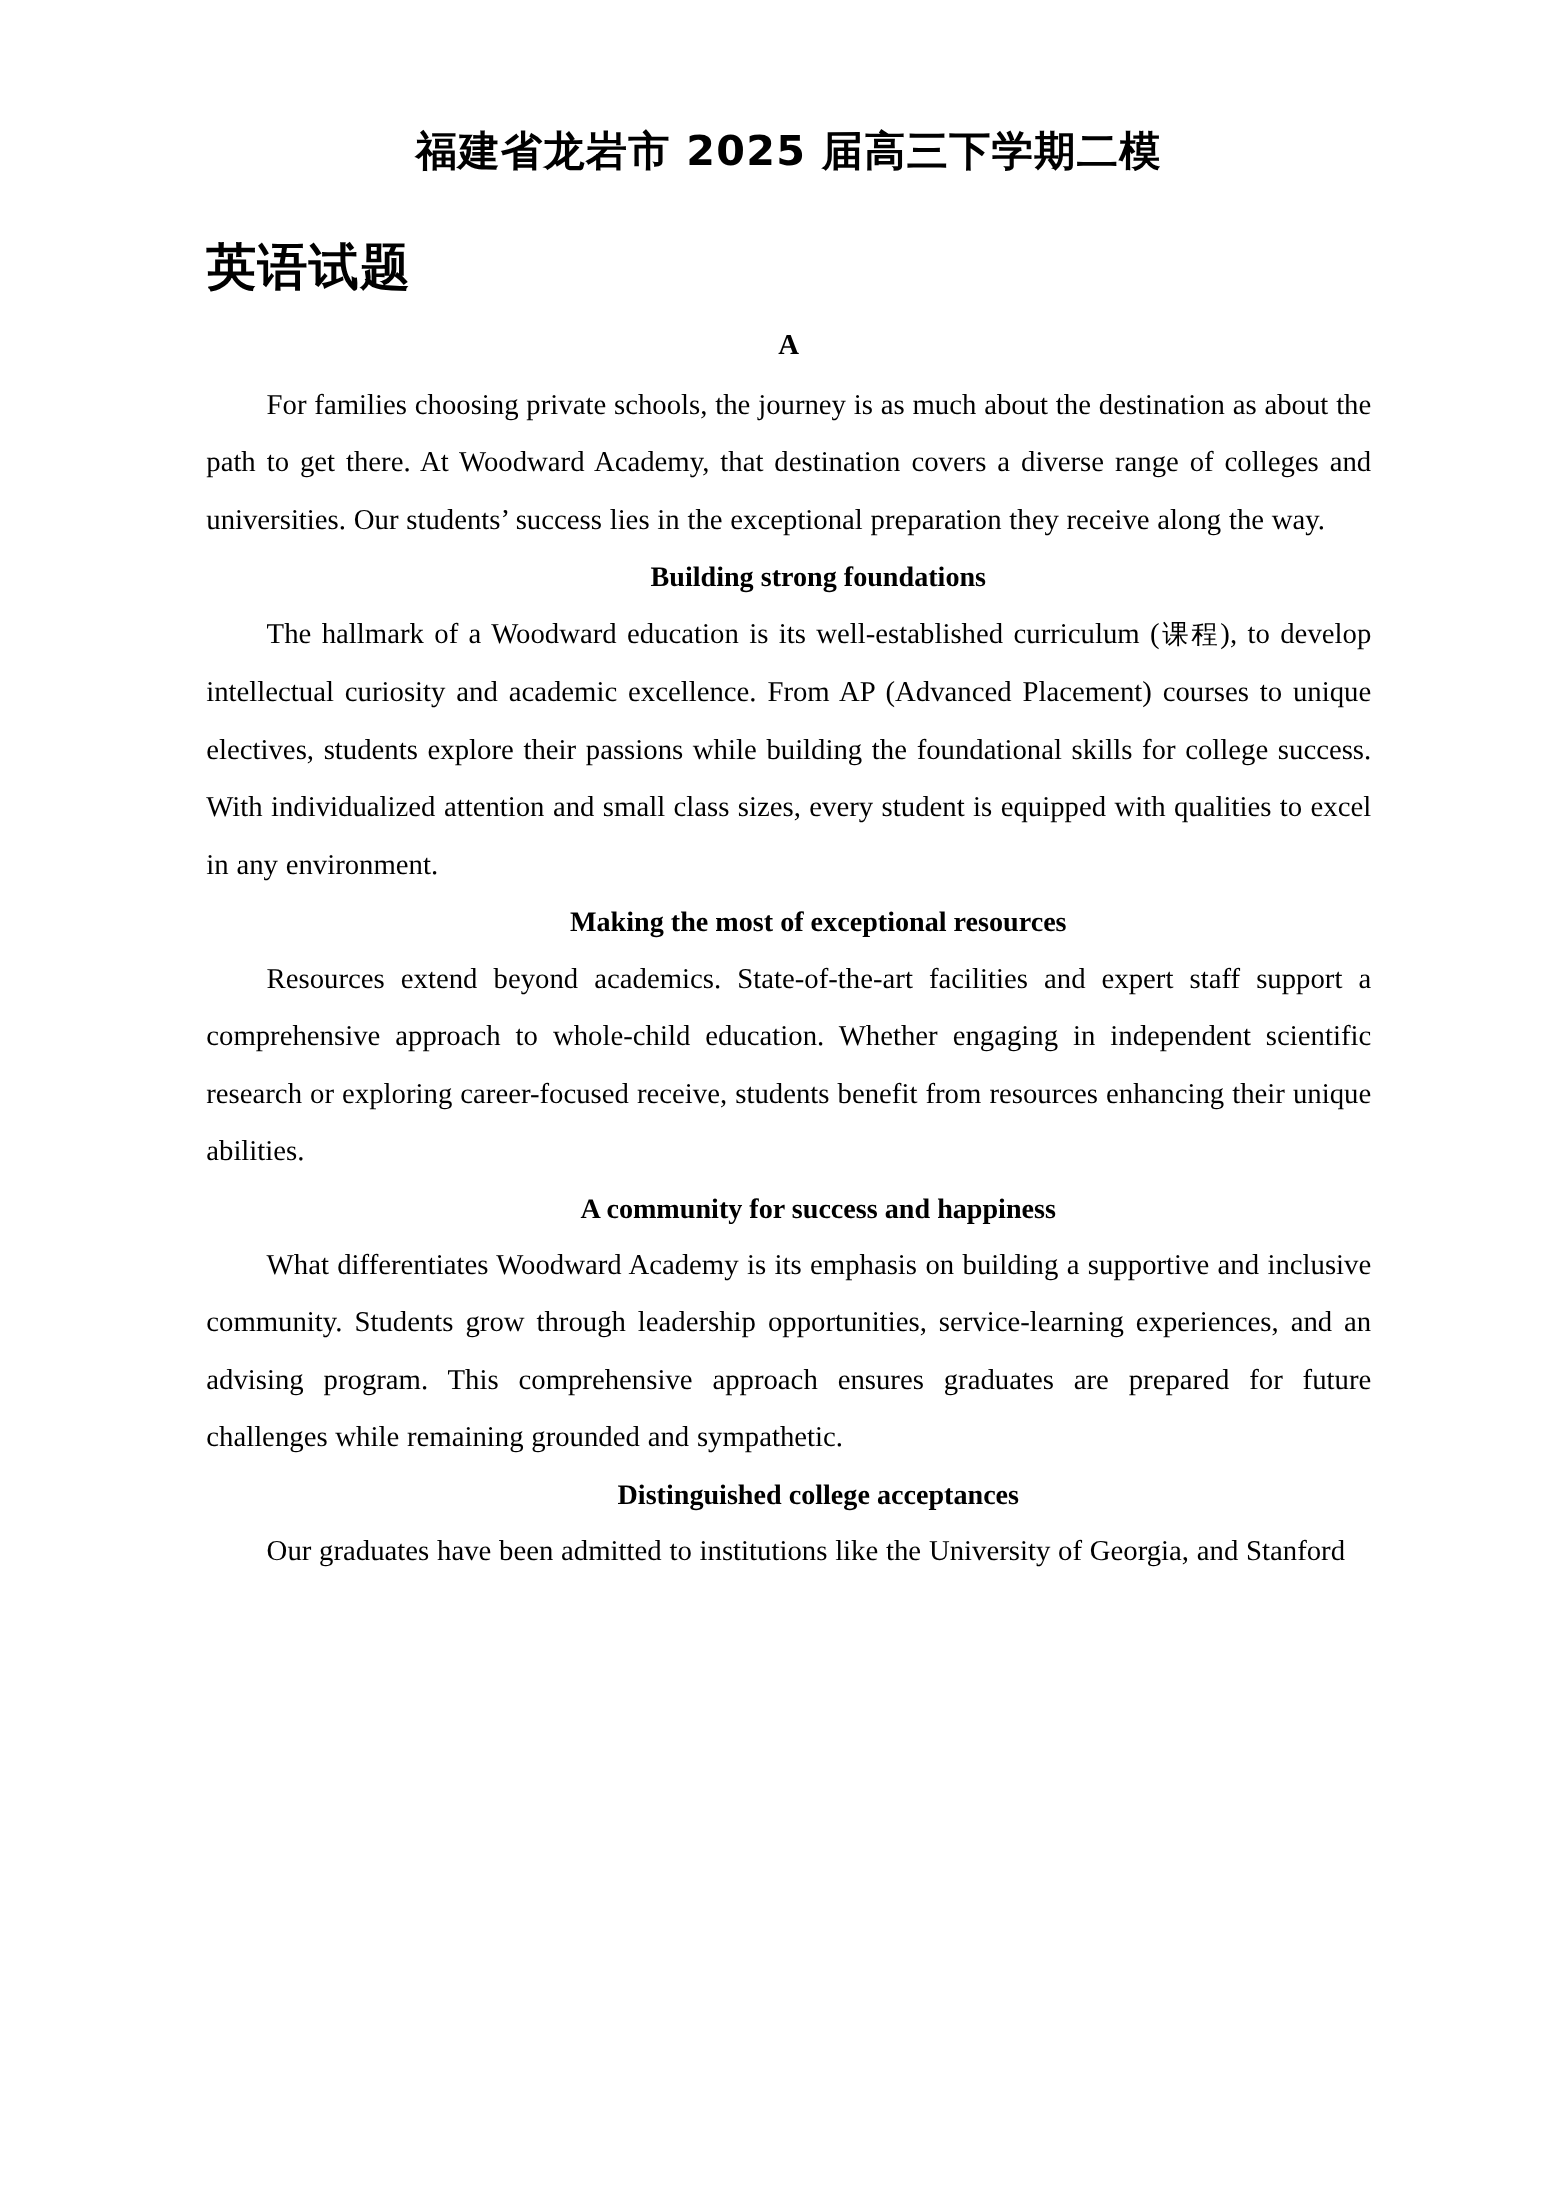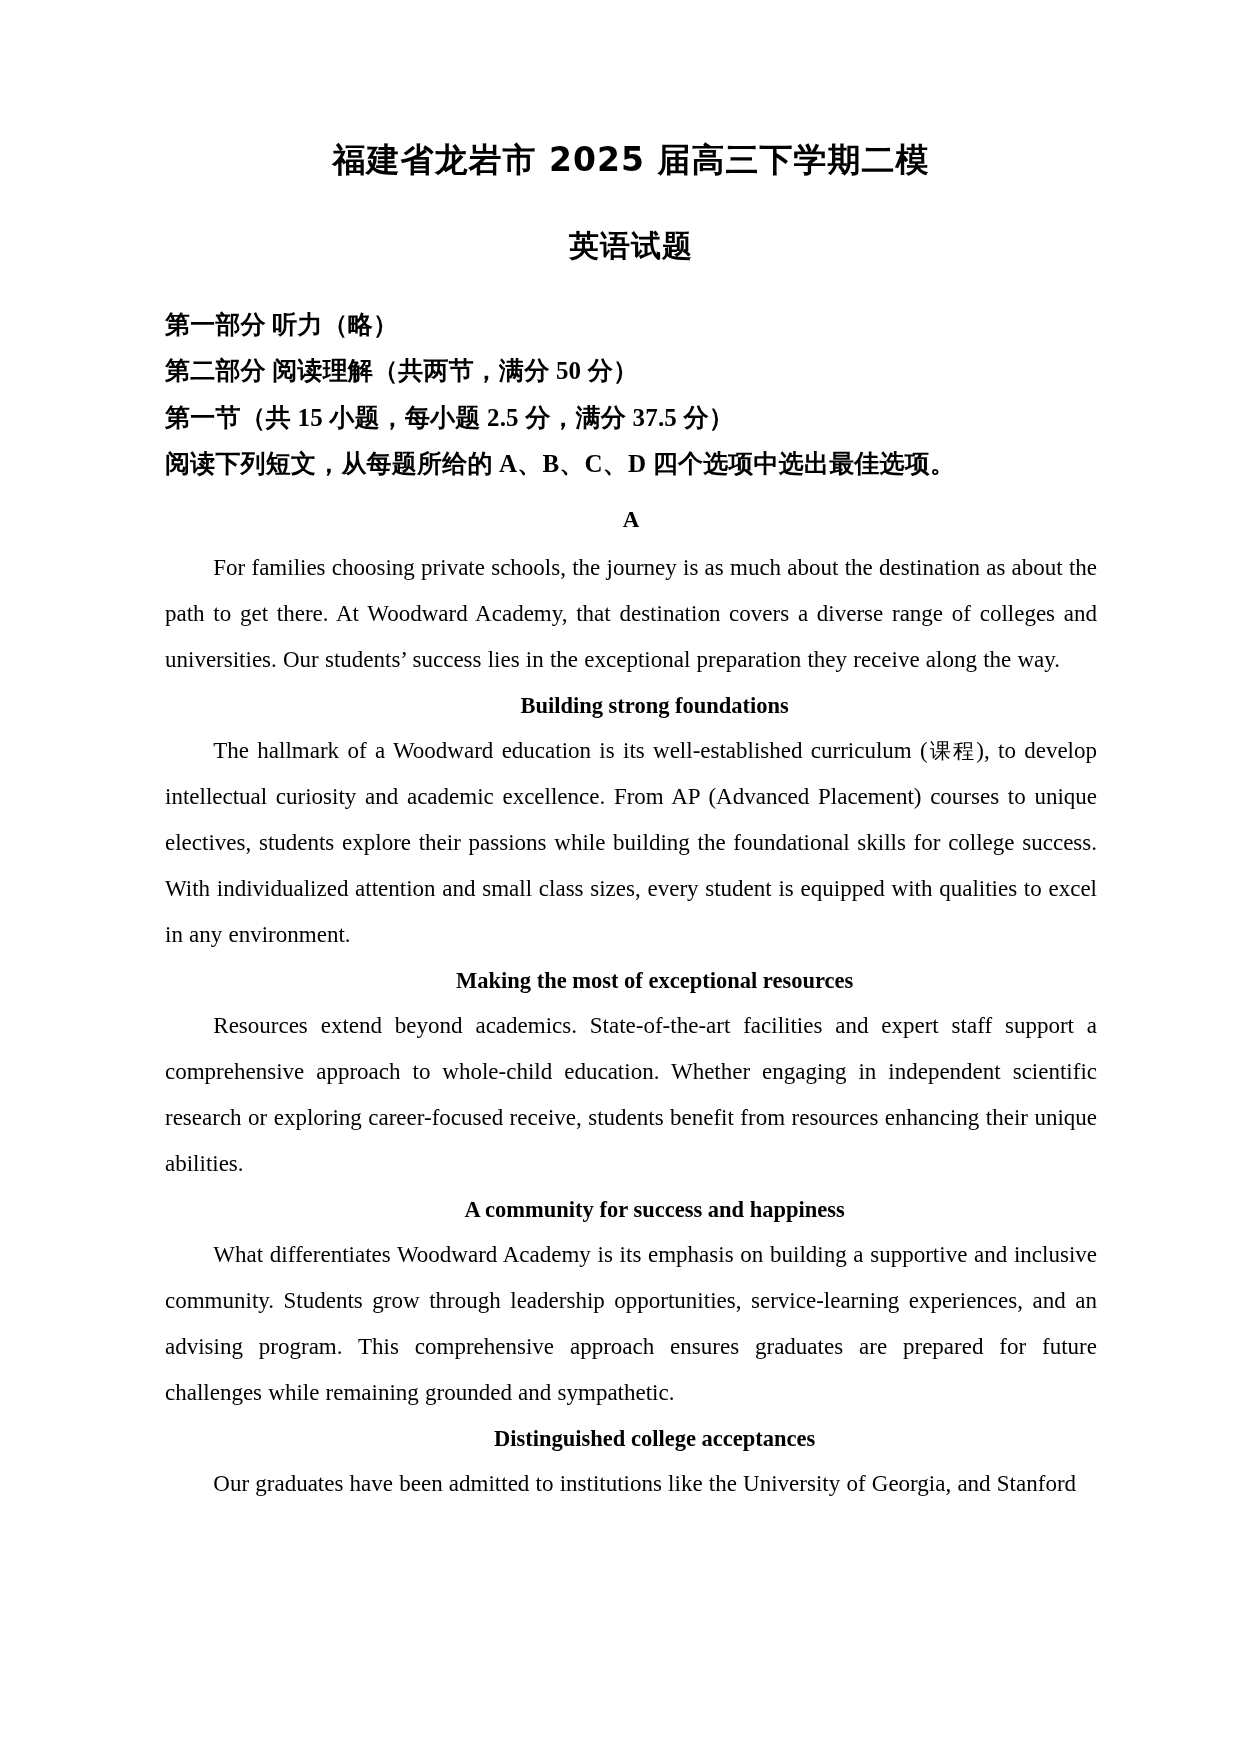--- a/index.html
+++ b/index.html
@@ -13,36 +13,36 @@
     height: 1754px;
     overflow: hidden;
     font-family: "Liberation Serif", "DejaVu Serif", serif;
     color: #000000;
     -webkit-font-smoothing: antialiased;
   }
   .page {
     box-sizing: border-box;
     width: 1240px;
     height: 1292px;
-    padding: 97px 143px 40px 165px;
+    padding: 58px 143px 40px 165px;
     position: relative;
   }
   .doc-title {
     text-align: center;
     font-family: "DejaVu Sans", "Liberation Sans", sans-serif;
     font-size: 33px;
     font-weight: 700;
     letter-spacing: 1px;
     margin: 38px 0 0 0;
     line-height: 1.5;
   }
   .doc-subtitle {
-    text-align: center;
+    text-align: left;
     font-family: "DejaVu Sans", "Liberation Sans", sans-serif;
-    font-size: 30px;
+    font-size: 40px;
     font-weight: 700;
     letter-spacing: 1px;
     margin: 38px 0 0 0;
     line-height: 1.5;
   }
   .instruction {
     font-size: 25px;
     font-weight: 700;
     line-height: 1.86;
     margin: 0;
@@ -86,26 +86,20 @@
 </style>
 </head>
 <body>
 
 <div class="page">
 
   <h1 class="doc-title">福建省龙岩市 2025 届高三下学期二模</h1>
 
   <h2 class="doc-subtitle">英语试题</h2>
 
-  <div>
-    <p class="instruction first">第一部分 听力（略）</p>
-    <p class="instruction">第二部分 阅读理解（共两节，满分 50 分）</p>
-    <p class="instruction">第一节（共 15 小题，每小题 2.5 分，满分 37.5 分）</p>
-    <p class="instruction">阅读下列短文，从每题所给的 A、B、C、D 四个选项中选出最佳选项。</p>
-  </div>
 
   <div class="section-letter">A</div>
 
   <p class="body-text">For families choosing private schools, the journey is as much about the destination as about the path to get there. At Woodward Academy, that destination covers a diverse range of colleges and universities. Our students’ success lies in the exceptional preparation they receive along the way.</p>
 
   <h3 class="sub-head">Building strong foundations</h3>
   <p class="body-text"><span>The hallmark of a Woodward education is its well-established curriculum (</span><span class="cjk">课程</span><span>), to develop intellectual curiosity and academic excellence. From AP (Advanced Placement) courses to unique electives, students explore their passions while building the foundational skills for college success. With individualized attention and small class sizes, every student is equipped with qualities to excel in any environment.</span></p>
 
   <h3 class="sub-head">Making the most of exceptional resources</h3>
   <p class="body-text">Resources extend beyond academics. State-of-the-art facilities and expert staff support a comprehensive approach to whole-child education. Whether engaging in independent scientific research or exploring career-focused receive, students benefit from resources enhancing their unique abilities.</p>

